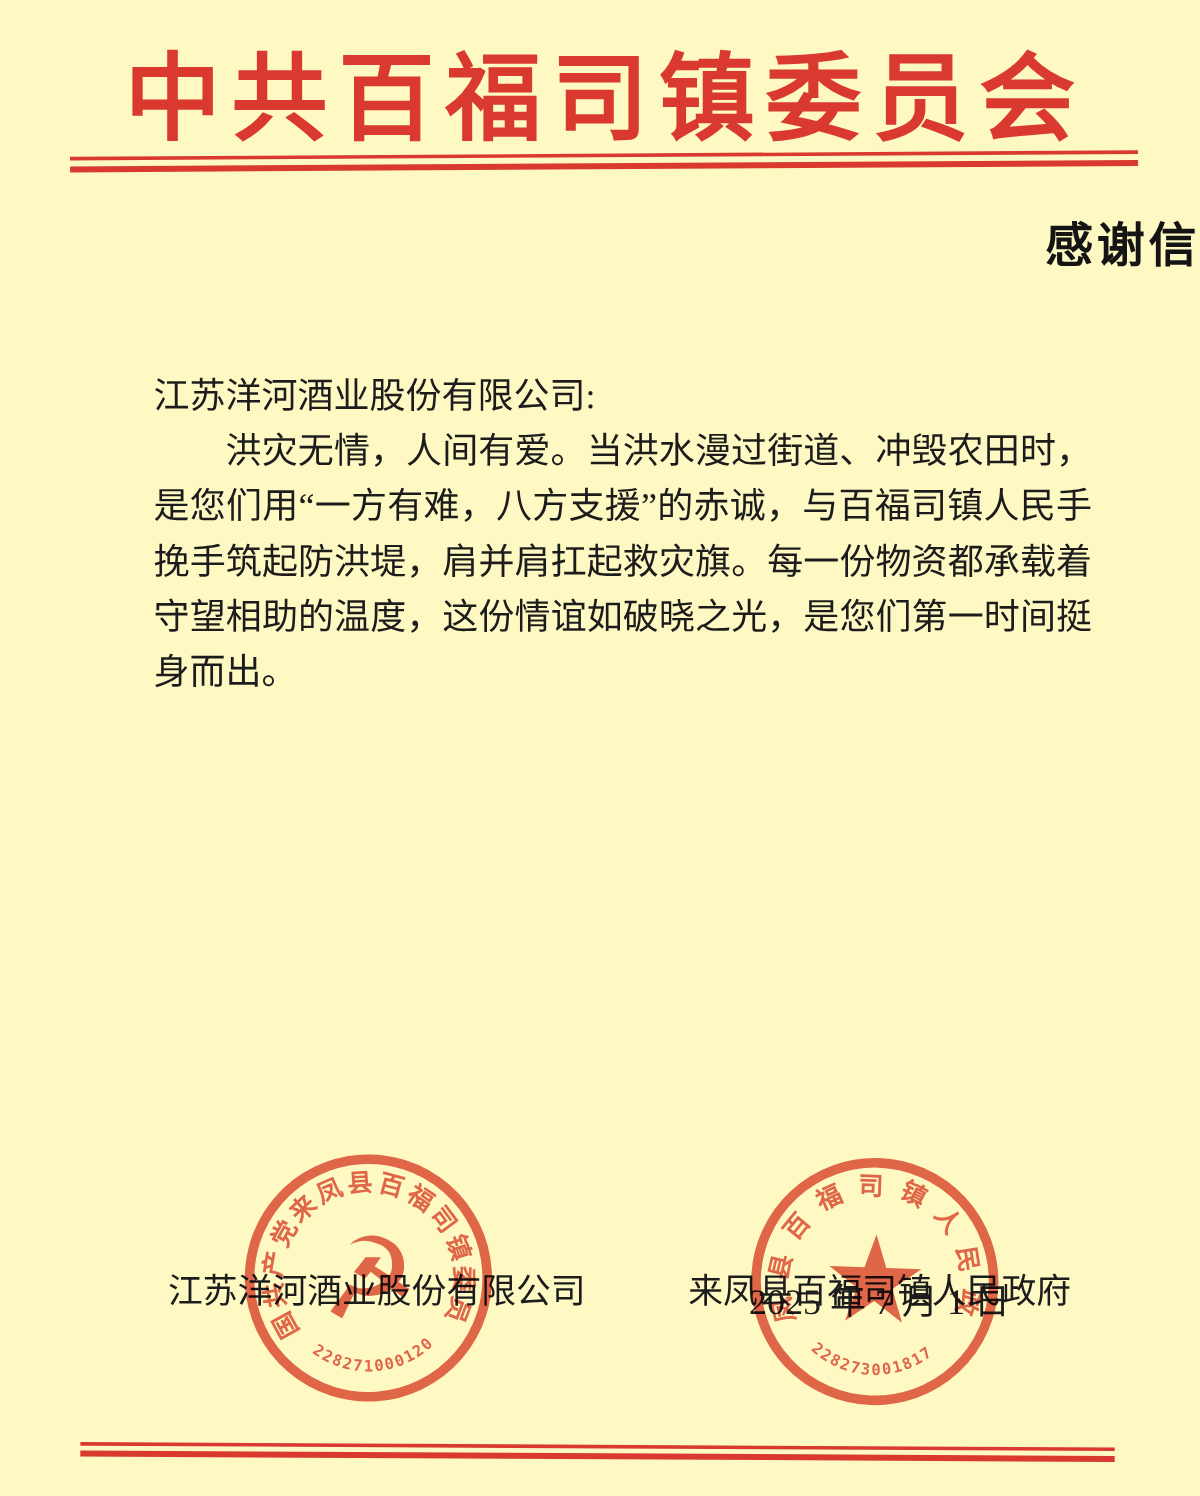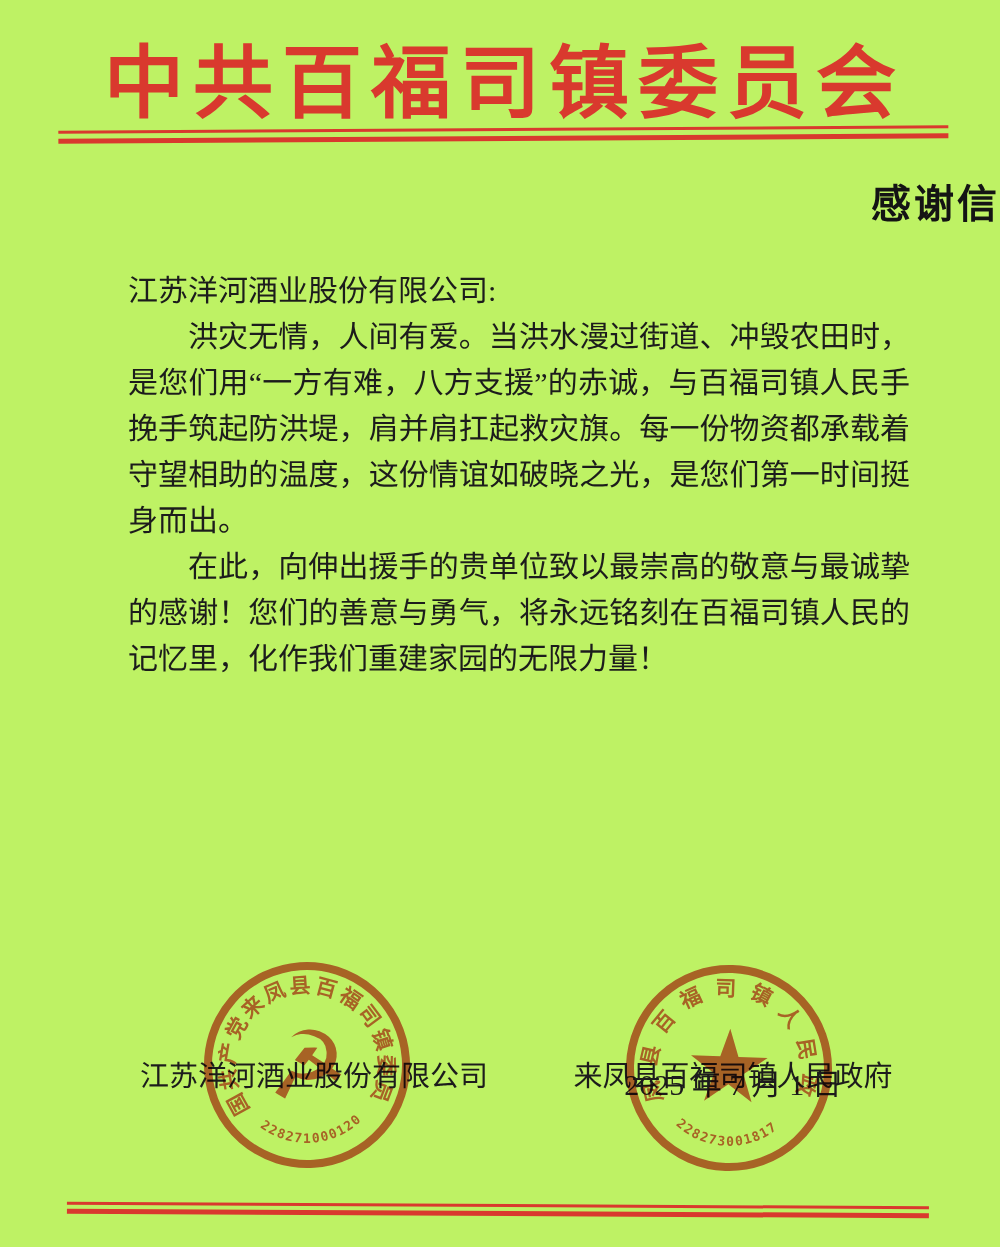--- a/index.html
+++ b/index.html
@@ -1,21 +1,21 @@
 <!DOCTYPE html>
 <html lang="zh-CN"><head>
 <meta charset="utf-8">
 <style>
   * { margin:0; padding:0; box-sizing:border-box; }
   html,body { background:#ffffff; }
   .page {
     position:relative;
     width:1000px; height:1247px;
     margin:0 auto;
-    background:#bef264;
+    background:#fef9c3;
     font-family:"Liberation Serif","DejaVu Serif",serif;
     overflow:hidden;
   }
   
   .org-title {
     position:absolute; top:36px; left:0; width:100%;
     text-align:center;
     font-size:80px; line-height:1.2; font-weight:bold;
     letter-spacing:9px; text-indent:9px;
     color:#d9392e;
@@ -34,21 +34,21 @@
     color:#141414;
   }
   
   .letter-body {
     position:absolute; top:268px; left:128px; width:782px;
     font-size:30px; line-height:46px;
     color:#1c1c1c;
     text-align:justify;
   }
   .letter-body p { text-indent:2em; }
-  .letter-body p.salutation { text-indent:0; }
+  .letter-body p.salutation { text-indent:0;margin-top:40px; }
   
   .sig-left {
     position:absolute; top:1052px; left:140px; width:346px;
     text-align:center; font-size:29px; font-weight:500; color:#1c1c1c;
     white-space:nowrap;
   }
   .sig-right {
     position:absolute; top:1052px; left:572px; width:322px;
     text-align:center; font-size:29px; color:#1c1c1c;
     white-space:nowrap;
@@ -93,21 +93,20 @@
   <div class="header-rule">
     <div class="rule-thin"></div>
     <div class="rule-thick"></div>
   </div>
 
   <h1 class="doc-title">感谢信</h1>
 
   <div class="letter-body">
     <p class="salutation">江苏洋河酒业股份有限公司:</p>
     <p>洪灾无情，人间有爱。当洪水漫过街道、冲毁农田时，是您们用“一方有难，八方支援”的赤诚，与百福司镇人民手挽手筑起防洪堤，肩并肩扛起救灾旗。每一份物资都承载着守望相助的温度，这份情谊如破晓之光，是您们第一时间挺身而出。</p>
-    <p>在此，向伸出援手的贵单位致以最崇高的敬意与最诚挚的感谢！您们的善意与勇气，将永远铭刻在百福司镇人民的记忆里，化作我们重建家园的无限力量！</p>
   </div>
 
   <div class="sig-left">江苏洋河酒业股份有限公司</div>
 
   <div class="sig-right">来凤县百福司镇人民政府</div>
 
   <div class="sig-date">2025 年 7 月 1 日</div>
 
   <div class="seal seal-left">
     <svg viewBox="-110 -110 220 220" xmlns="http://www.w3.org/2000/svg">

